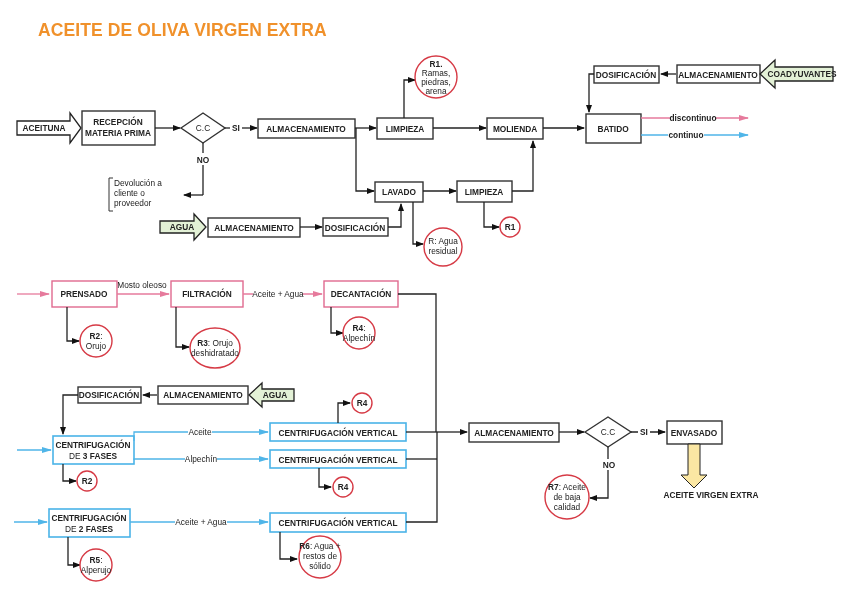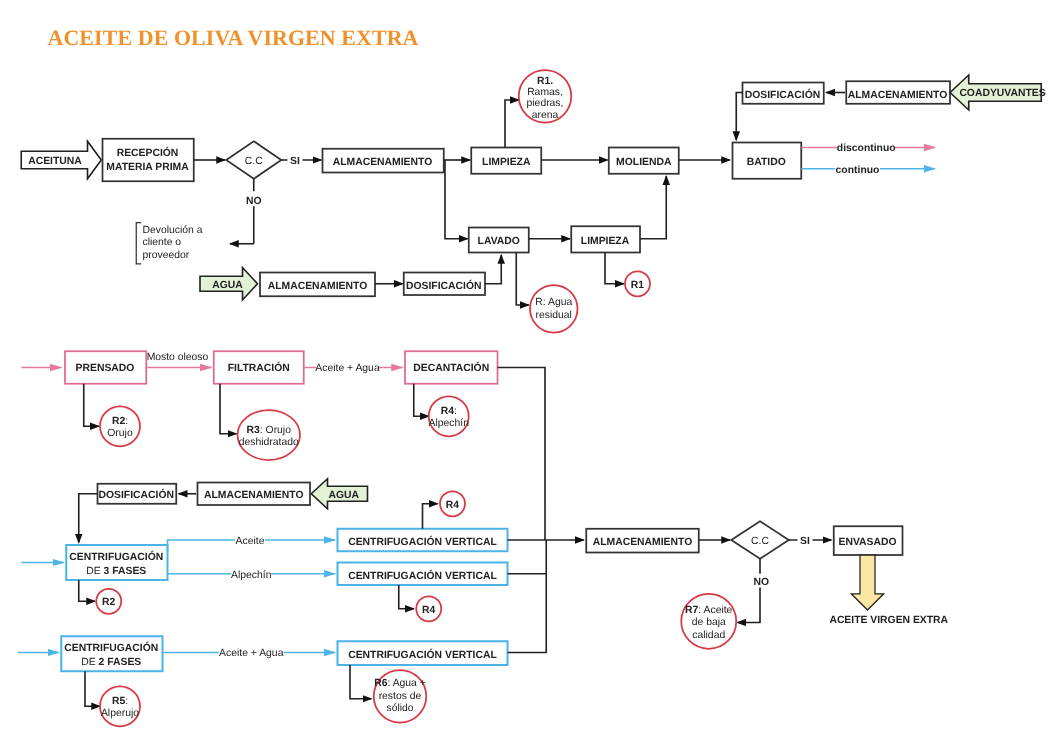--- a/index.html
+++ b/index.html
@@ -1,17 +1,17 @@
 <!DOCTYPE html>
 <html><head>
 <meta charset="utf-8">
 <style>
   html, body { margin:0; padding:0; background:#ffffff; }
   body { width:848px; height:599px; position:relative; overflow:hidden; font-family:"Liberation Sans", sans-serif; }
-  #title { position:absolute; left:38px; top:20px; font-size:17.5px; font-weight:bold; color:#f0912b; letter-spacing:0.1px;font-family:Liberation Serif, serif; }
+  #title { position:absolute; left:38px; top:20px; font-size:17.5px; font-weight:bold; color:#f0912b; letter-spacing:0.1px; }
   svg { position:absolute; left:0; top:0; }
   .t { font-family:"Liberation Sans", sans-serif; font-size:8.3px; fill:#222; }
   .tb { font-weight:bold; }
   .box { fill:#fff; stroke:#333; stroke-width:1.4; }
   .pbox { fill:#fff; stroke:#e06a8f; stroke-width:1.4; }
   .bbox { fill:#fff; stroke:#4ab3e8; stroke-width:1.6; }
   .circ { fill:#fff; stroke:#d63a45; stroke-width:1.4; }
   .ln { fill:none; stroke:#222; stroke-width:1.3; }
   .lnp { fill:none; stroke:#e67a9c; stroke-width:1.3; }
   .lnb { fill:none; stroke:#4fb5e8; stroke-width:1.3; }

